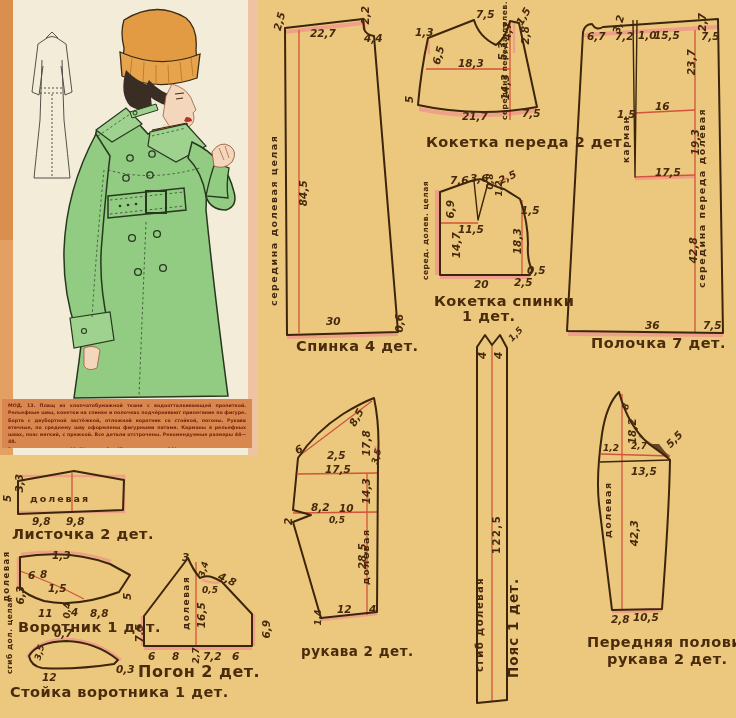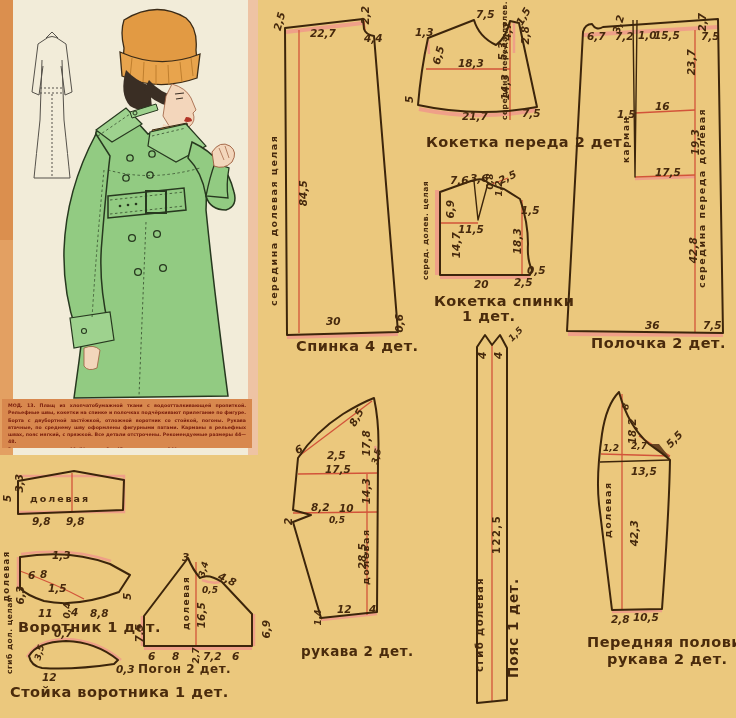--- a/index.html
+++ b/index.html
@@ -195,34 +195,35 @@
     <i class="m r90" style="left:113px;top:52px">23,7</i>
     <i class="m" style="left:90px;top:96px">16</i>
     <i class="m" style="left:52px;top:104px">1,5</i>
     <i class="m r90" style="left:117px;top:132px">19,3</i>
     <i class="m" style="left:90px;top:162px">17,5</i>
     <i class="m r90" style="left:115px;top:240px">42,8</i>
     <i class="m" style="left:80px;top:315px">36</i>
     <i class="m" style="left:138px;top:315px">7,5</i>
     <span class="vt" style="left:57px;top:98px;height:72px;font-size:9px">карман</span>
     <span class="vt" style="left:132px;top:80px;height:225px">середина переда долевая</span>
-    <span class="pn" style="left:26px;top:330px">Полочка 2 дет.</span>
+    <span class="pn" style="left:26px;top:330px">Полочка 7 дет.</span>
   </div>
 
   <div class="piece" style="left:4px;top:466px;width:152px;height:78px">
     <svg width="152" height="78" viewBox="0 0 152 78">
       <path class="p2" d="M14,10 L120,10 L120,46 L14,46"></path>
       <path class="r" d="M68,7 L68,46"></path>
       <path class="o" d="M14,15 L70,5 L120,14 L119,44 L14,48 Z"></path>
     </svg>
     <i class="m r90" style="left:6px;top:12px">3,3</i>
     <i class="m r90" style="left:0px;top:27px">5</i>
     <i class="m" style="left:28px;top:50px">9,8</i>
     <i class="m" style="left:62px;top:50px">9,8</i>
     <b class="gl" style="left:26px;top:27px">долевая</b>
+    <span class="pn" style="left:8px;top:60px">Листочка 2 дет.</span>
   </div>
 
 
   <div class="piece" style="left:4px;top:546px;width:150px;height:90px">
     <svg width="150" height="90" viewBox="0 0 150 90">
       <path class="p2" d="M14,11 L14,43"></path>
       <path class="p2" d="M17,8 Q66,1 107,15"></path>
       <path class="r" d="M16,25 Q52,38 80,53"></path>
       <path class="o" d="M16,11 Q65,3 106,18 L126,29 L115,46 Q72,62 40,55 Q22,49 16,42 Z"></path>
     </svg>
@@ -268,21 +269,21 @@
     <i class="m" style="left:72px;top:34px;font-size:9px">0,5</i>
     <i class="m r90" style="left:58px;top:58px">16,5</i>
     <i class="m r90" style="left:0px;top:76px">7,5</i>
     <i class="m r90" style="left:127px;top:72px">6,9</i>
     <i class="m" style="left:18px;top:99px">6</i>
     <i class="m" style="left:42px;top:99px">8</i>
     <i class="m r90" style="left:59px;top:99px;font-size:9px">2,7</i>
     <i class="m" style="left:73px;top:99px">7,2</i>
     <i class="m" style="left:102px;top:99px">6</i>
     <span class="vt" style="left:52px;top:28px;height:50px;font-size:9px">долевая</span>
-    <span class="pn" style="left:8px;top:110px;font-size:12px">Погон 2 дет.</span>
+    <span class="pn" style="left:8px;top:110px;font-size:16px">Погон 2 дет.</span>
   </div>
 
   <div class="piece" style="left:281px;top:386px;width:124px;height:274px">
     <svg width="124" height="274" viewBox="0 0 124 274">
       <path class="p2" d="M40,234 L96,228"></path>
       <path class="p2" d="M94,60 L98,74"></path>
       <path class="r" d="M18,70 L91,15"></path>
       <path class="r" d="M17,88 L97,87"></path>
       <path class="r" d="M12,127 L96,126"></path>
       <path class="r" d="M86,88 L86,229"></path>

